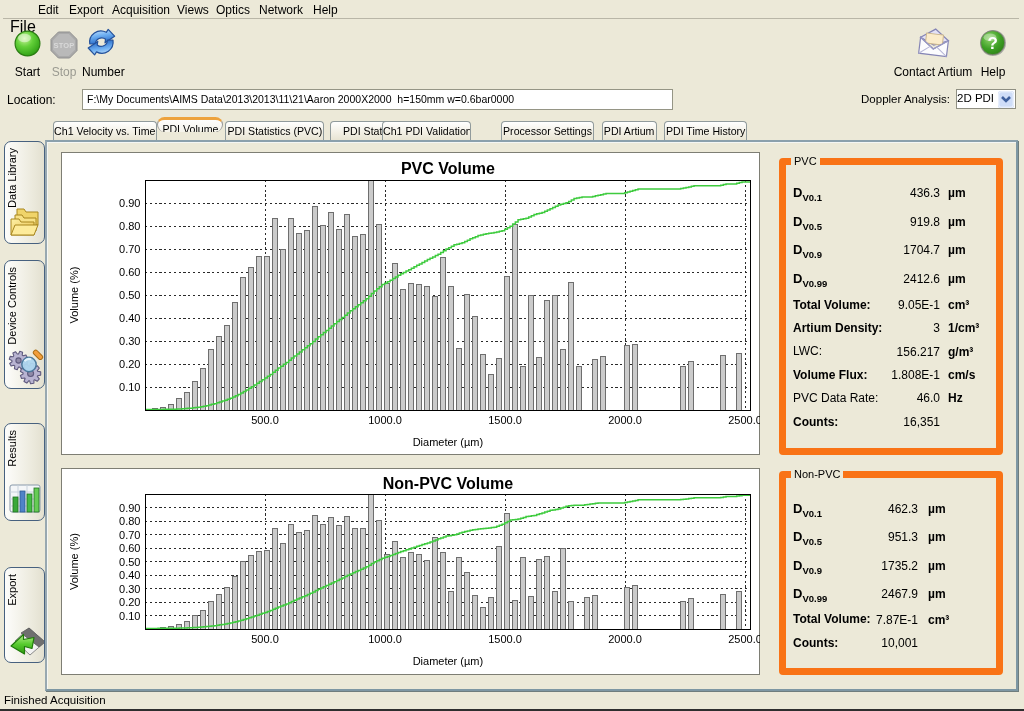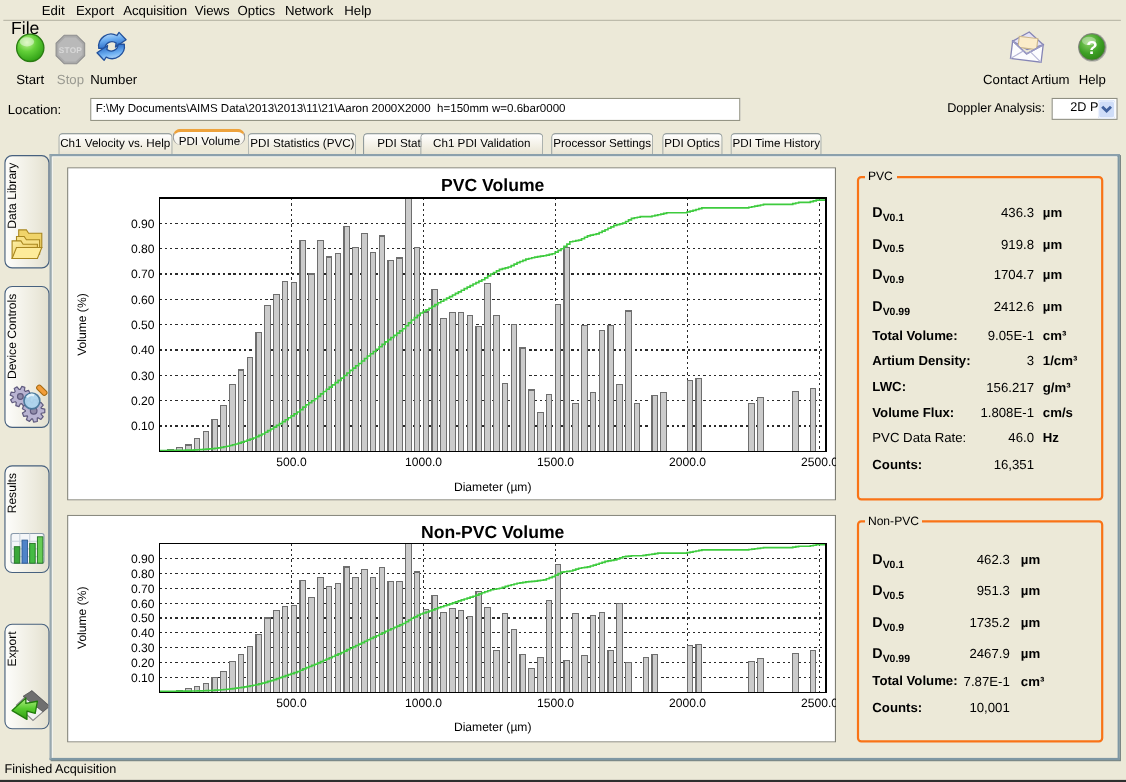--- a/index.html
+++ b/index.html
@@ -8,21 +8,21 @@
   border-radius:4px 4px 0 0; background:linear-gradient(#ffffff,#f2efe4 60%,#e8e4d3); font-size:10.6px;
   text-align:center; line-height:18px; white-space:nowrap; overflow:hidden; }
 .atab { top:117px; height:15px; background:linear-gradient(#fdfdfc,#f5f3ea); border-color:#999;
   border-top:3px solid #eda23c; line-height:19px; z-index:5;border-radius:12px; }
 .sbtn { position:absolute; left:4px; width:41px; border:1px solid #47617f; border-radius:7px;
   background:linear-gradient(to right,#fdfdfb,#eceadd 70%,#e3e0d0); }
 .slab { position:absolute; top:6px; left:0; width:100%; text-align:center; writing-mode:vertical-rl;
   transform:rotate(180deg); font-size:11px; height:auto; left:50%; transform:translateX(-50%) rotate(180deg); }
 .val { position:absolute; font-size:12px; text-align:right; }
 .unit { position:absolute; font-size:12px; font-weight:bold; }
-fieldset { position:absolute; border:2px solid #f97316; border-radius:4px; }
+fieldset { position:absolute; border:7px solid #f97316; border-radius:4px; }
 legend { font-size:11px; margin-left:5px; padding:0 3px; }
 </style></head>
 <body>
 
 <span style="position:absolute;left:10px;top:18px;font-size:16px">File</span>
 <span style="position:absolute;left:38px;top:3px;font-size:12px">Edit</span>
 <span style="position:absolute;left:69px;top:3px;font-size:12px">Export</span>
 <span style="position:absolute;left:112px;top:3px;font-size:12px">Acquisition</span>
 <span style="position:absolute;left:177px;top:3px;font-size:12px">Views</span>
 <span style="position:absolute;left:216px;top:3px;font-size:12px">Optics</span>
@@ -85,36 +85,36 @@
 <div class="lbl" style="left:50px;top:65px;width:28px;color:#9a9a91">Stop</div>
 <div class="lbl" style="left:82px;top:65px;width:38px">Number</div>
 <div class="lbl" style="left:893px;top:65px;width:80px;white-space:nowrap">Contact Artium</div>
 <div class="lbl" style="left:980px;top:65px;width:26px">Help</div>
 
 <div style="position:absolute;left:7px;top:93px;font-size:12px">Location:</div>
 <div style="position:absolute;left:82px;top:89px;width:591px;height:21px;background:#fff;border:1px solid #959585;
   font-size:10.5px;line-height:19px;padding-left:4px;white-space:pre;overflow:hidden">F:\My Documents\AIMS Data\2013\2013\11\21\Aaron 2000X2000  h=150mm w=0.6bar0000</div>
 <div style="position:absolute;left:858px;top:93px;width:95px;font-size:11.5px;text-align:center;white-space:nowrap">Doppler Analysis:</div>
 <div style="position:absolute;left:956px;top:89px;width:60px;height:20px;background:#fff;border:1px solid #8f8f82;
-  font-size:11.5px;line-height:17px;padding-left:16px">2D PDI<svg width="16" height="17" style="position:absolute;right:1px;top:1px">
+  font-size:11.5px;line-height:17px;padding-left:0">2D PDI<svg width="16" height="17" style="position:absolute;right:1px;top:1px">
 <rect x="0" y="0" width="16" height="17" rx="2.5" fill="#cfddf8"></rect>
 <rect x="0.8" y="0.8" width="14.4" height="15.4" rx="2.2" fill="none" stroke="#ffffff" stroke-width="1" opacity="0.75"></rect>
 <path d="M4 6 l4 4 4 -4" fill="none" stroke="#40619e" stroke-width="2.6"></path>
 </svg></div>
 
 <div style="position:absolute;left:45px;top:140px;width:973px;height:551px;
   border:2px solid;border-color:#8ba0ac #7e97a3 #7e97a3 #98a8b0;box-shadow:1px 1px 0 #6f7d7d, inset 1px 1px 0 #f4f6f4;background:#ece9d8"></div>
 
-<div class="tab" style="left:52.7px;width:104.1px">Ch1 Velocity vs. Help</div>
+<div class="tab" style="left:52.7px;width:104.1px">Ch1 Velocity vs. Time</div>
 <div class="tab atab" style="left:157.4px;width:66.0px">PDI Volume</div>
 <div class="tab" style="left:225.4px;width:99.0px">PDI Statistics (PVC)</div>
 <div class="tab" style="left:329.5px;width:90px">PDI Statistics</div>
-<div class="tab" style="left:382px;width:112px">Ch1 PDI Validation</div>
+<div class="tab" style="left:382px;width:89px">Ch1 PDI Validation</div>
 <div class="tab" style="left:501.0px;width:93.0px">Processor Settings</div>
-<div class="tab" style="left:601.7px;width:54.9px">PDI Optics</div>
+<div class="tab" style="left:601.7px;width:54.9px">PDI Artium</div>
 <div class="tab" style="left:664.2px;width:83.0px">PDI Time History</div>
 
 <div class="sbtn" style="top:141px;height:103px">
     <div class="slab">Data Library</div>
     <div style="position:absolute;bottom:5px;left:50%;transform:translateX(-50%);width:34px;height:32px"><svg width="34" height="32" viewBox="0 0 34 32">
 <defs>
           <linearGradient id="gf" x1="0" y1="0" x2="1" y2="1">
 <stop offset="0" stop-color="#fdf1a7"></stop>
             <stop offset="1" stop-color="#e8bc45"></stop>
           </linearGradient>
@@ -390,21 +390,21 @@
 <div class="unit" style="top:243.0px;left:948px">µm</div>
 <div style="position:absolute;left:793px;top:270.5px;font-weight:bold;font-size:13px">D<span style="font-size:9.5px;vertical-align:-3.5px">V0.99</span></div>
 <div class="val" style="top:271.5px;right:84px">2412.6</div>
 <div class="unit" style="top:271.5px;left:948px">µm</div>
 <div style="position:absolute;left:793px;top:297.5px;font-weight:bold;font-size:12px">Total Volume:</div>
 <div class="val" style="top:298.0px;right:84px">9.05E-1</div>
 <div class="unit" style="top:298.0px;left:948px">cm³</div>
 <div style="position:absolute;left:793px;top:320.8px;font-weight:bold;font-size:12px">Artium Density:</div>
 <div class="val" style="top:321.3px;right:84px">3</div>
 <div class="unit" style="top:321.3px;left:948px">1/cm³</div>
-<div style="position:absolute;left:793px;top:344.2px;font-weight:bold;font-size:12px">LWC:</div>
+<div style="position:absolute;left:793px;top:344.2px;font-weight:normal;font-size:12px">LWC:</div>
 <div class="val" style="top:344.7px;right:84px">156.217</div>
 <div class="unit" style="top:344.7px;left:948px">g/m³</div>
 <div style="position:absolute;left:793px;top:367.5px;font-weight:bold;font-size:12px">Volume Flux:</div>
 <div class="val" style="top:368.0px;right:84px">1.808E-1</div>
 <div class="unit" style="top:368.0px;left:948px">cm/s</div>
 <div style="position:absolute;left:793px;top:390.8px;font-weight:normal;font-size:12px">PVC Data Rate:</div>
 <div class="val" style="top:391.3px;right:84px">46.0</div>
 <div class="unit" style="top:391.3px;left:948px">Hz</div>
 <div style="position:absolute;left:793px;top:414.5px;font-weight:bold;font-size:12px">Counts:</div>
 <div class="val" style="top:415.0px;right:84px">16,351</div>

